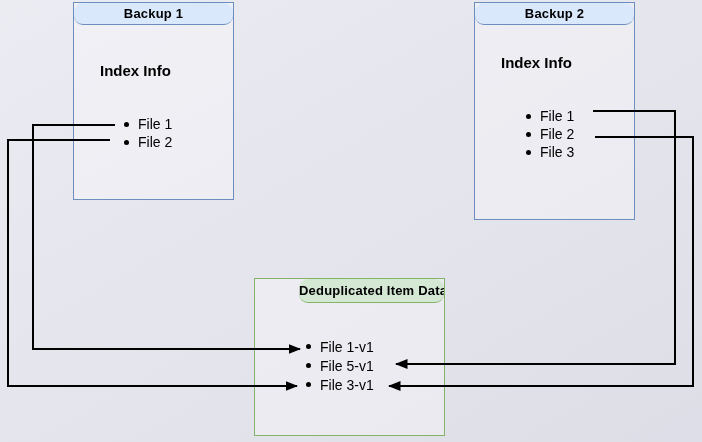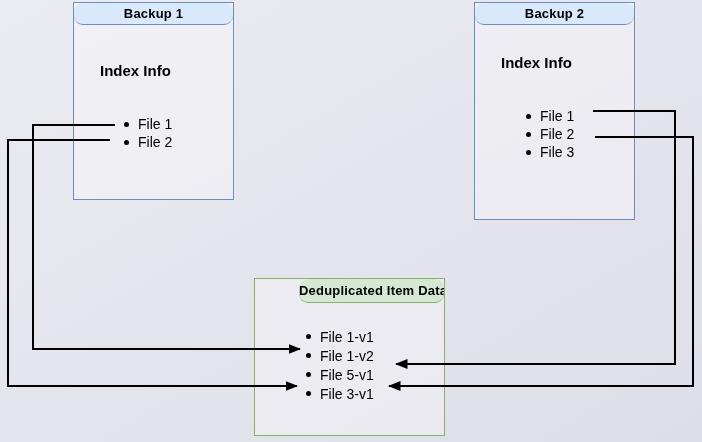--- a/index.html
+++ b/index.html
@@ -49,21 +49,21 @@
   .backup2 .index-label { top: 51px; }
 
   .file-list {
     position: absolute;
     list-style: none;
     margin: 0;
     padding: 0;
   }
   .backup1 .file-list { left: 50px; top: 112px; }
   .backup2 .file-list { left: 51px; top: 104px; }
-  .dedup   .file-list { left: 51px; top: 48px;  }
+  .dedup   .file-list { left: 51px; top: 58px;  }
   .file-item {
     display: flex;
     align-items: center;
     height: 18px;
     font-size: 14px;
     white-space: nowrap;
   }
   .dedup .file-item { height: 19px; }
   .bullet-icon {
     flex: none;
@@ -130,24 +130,20 @@
 
   <div class="box green dedup">
     <div class="box-title">Deduplicated Item Data</div>
     <ul class="file-list">
       <li class="file-item">
         <span class="bullet-icon"></span>
         <span class="file-label">File 1-v1</span>
       </li>
       <li class="file-item">
         <span class="bullet-icon"></span>
-        <span class="file-label">File 1-v2</span>
-      </li>
-      <li class="file-item">
-        <span class="bullet-icon"></span>
         <span class="file-label">File 5-v1</span>
       </li>
       <li class="file-item">
         <span class="bullet-icon"></span>
         <span class="file-label">File 3-v1</span>
       </li>
     </ul>
   </div>
 
   <svg id="connector-layer" viewBox="0 0 702 442" xmlns="http://www.w3.org/2000/svg">

